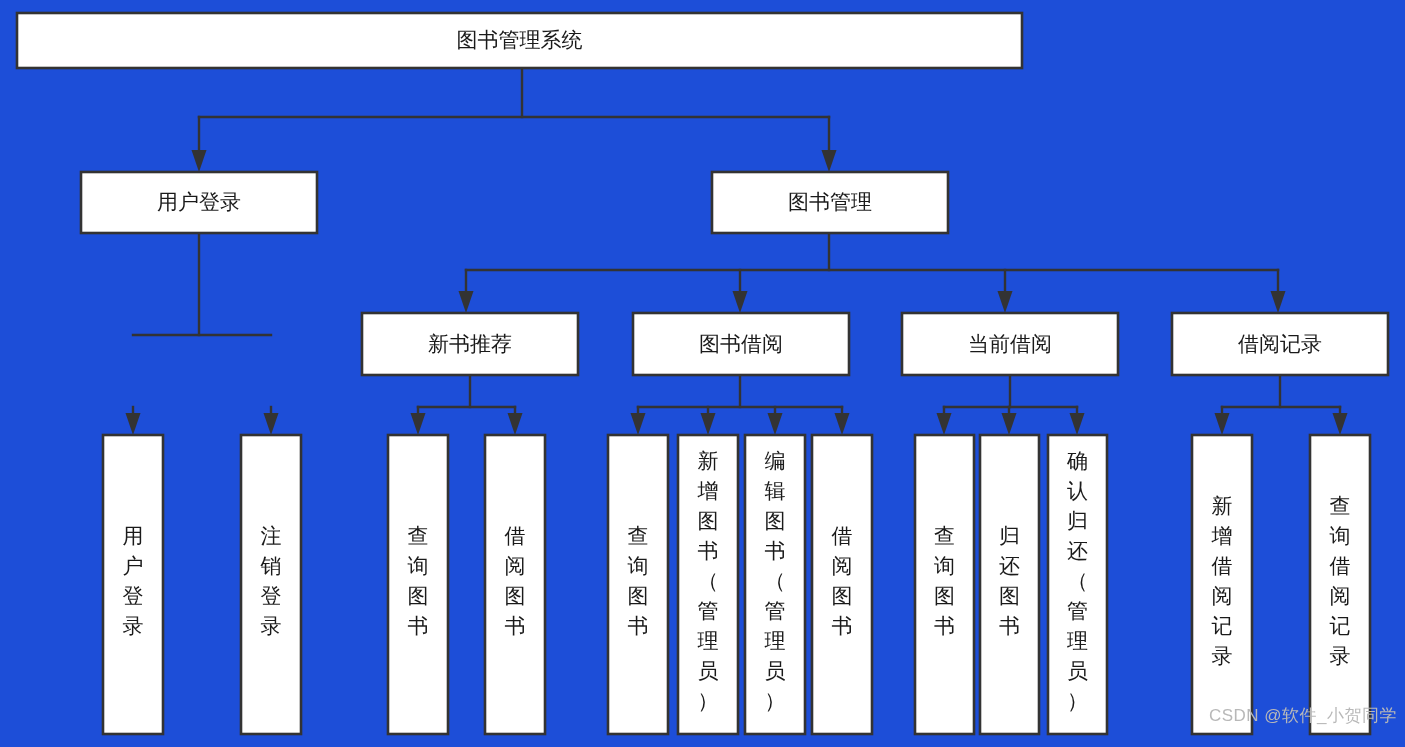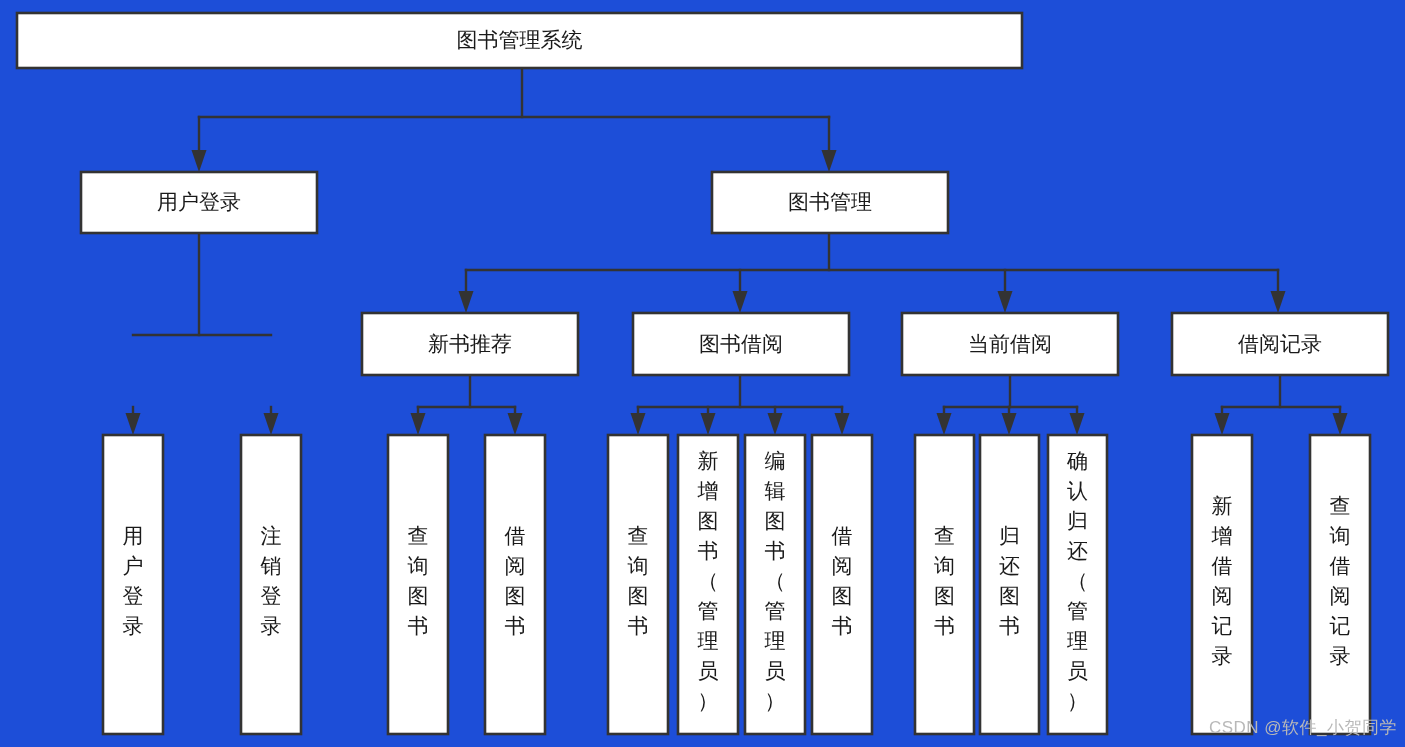--- a/index.html
+++ b/index.html
@@ -49,21 +49,21 @@
   }
   .node-label-vertical {
     fill: #1a1a1a;
     font-family: "Liberation Sans", "DejaVu Sans", sans-serif;
     font-size: 21px;
     text-anchor: middle;
   }
   .watermark {
     position: absolute;
     right: 8px;
-    bottom: 8px;
+    bottom: 20px;
     font-family: "Liberation Sans", "DejaVu Sans", sans-serif;
     font-size: 17px;
     color: #b8b8b8;
     white-space: nowrap;
     letter-spacing: 0.5px;
   }
 </style>
 </head>
 <body>
 

